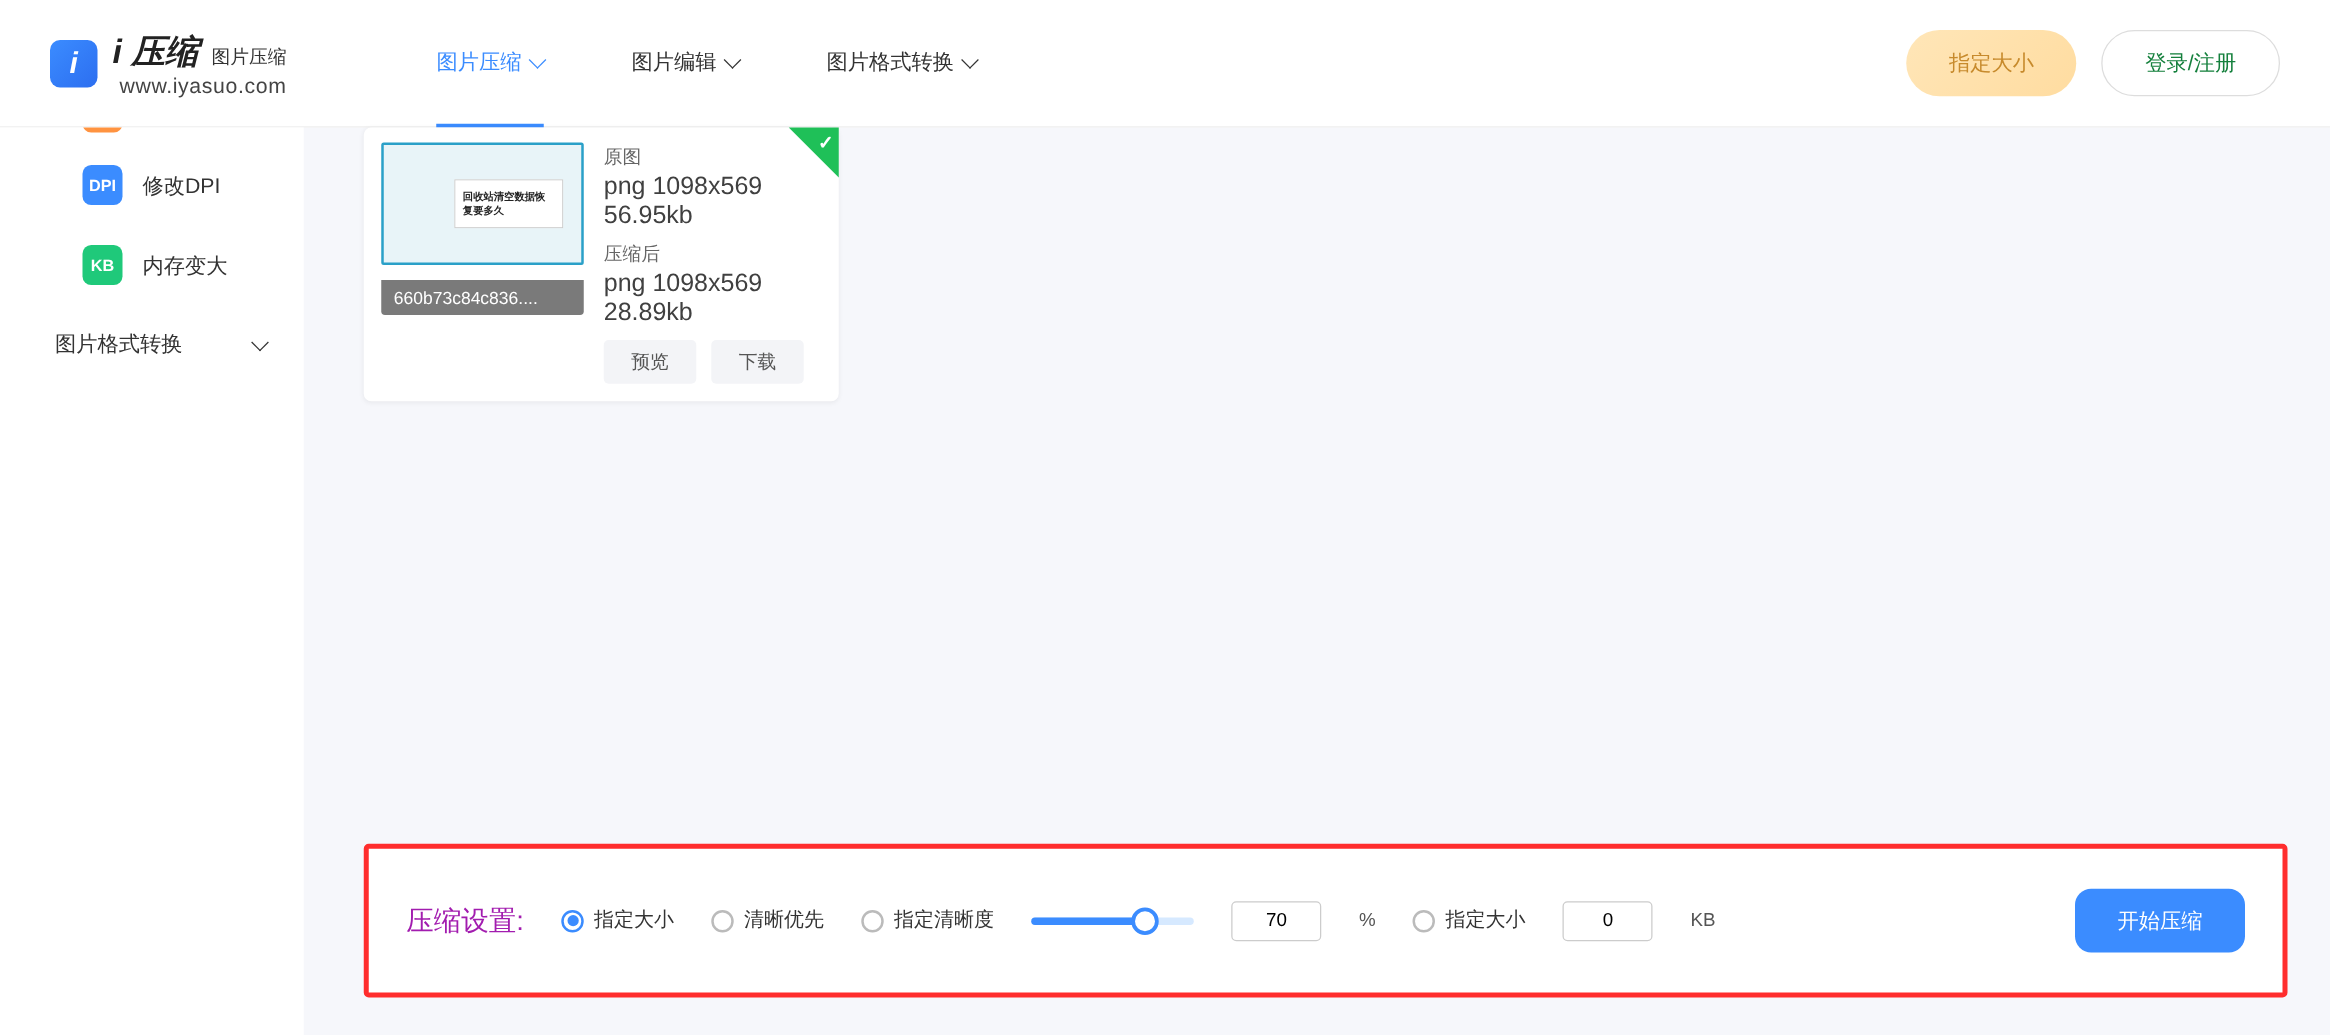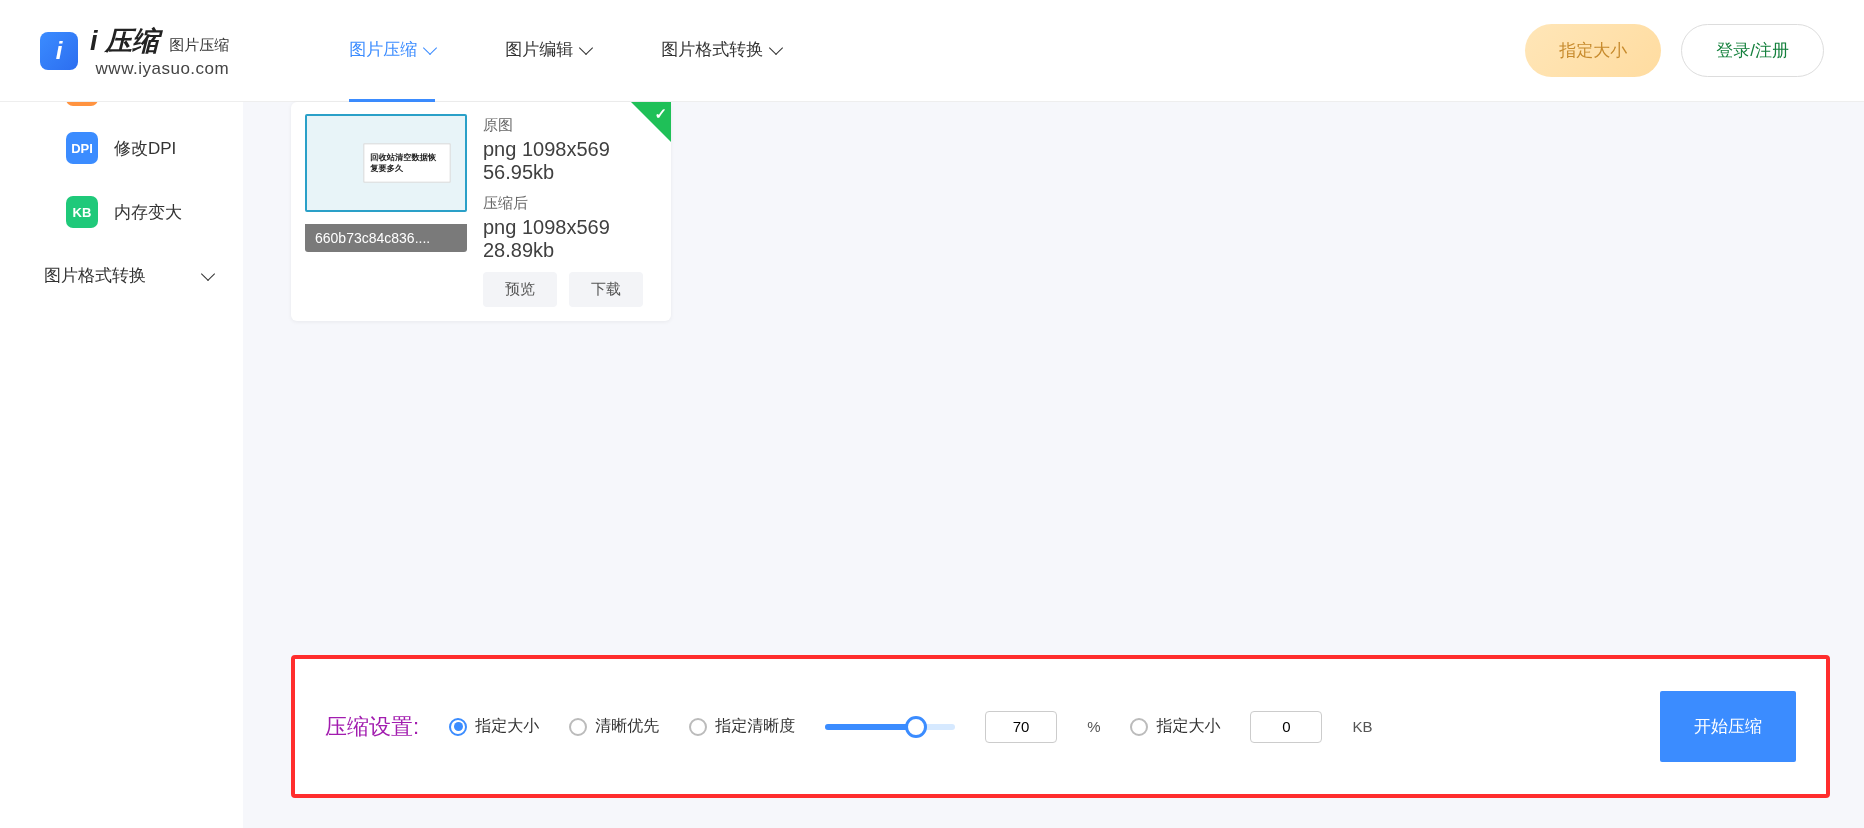--- a/index.html
+++ b/index.html
@@ -60,21 +60,21 @@
     .radio.on { border-color: #3b8cff; }
     .radio.on::after { content: ""; width: 9px; height: 9px; border-radius: 50%; background: #3b8cff; }
     
     .slider { width: 130px; height: 6px; background: #d6e9ff; border-radius: 3px; position: relative; }
     .slider-fill { position: absolute; left: 0; top: 0; height: 100%; width: 70%; background: #3b8cff; border-radius: 3px; }
     .slider-thumb { position: absolute; left: 70%; top: 50%; transform: translate(-50%,-50%); width: 22px; height: 22px; background: #fff; border: 3px solid #3b8cff; border-radius: 50%; }
     
     .num-input { width: 72px; height: 32px; border: 1px solid #ccc; border-radius: 4px; text-align: center; font-size: 15px; }
     .unit { font-size: 15px; color: #555; }
     
-    .btn-start { margin-left: auto; background: #3b8cff; color: #fff; border: none; border-radius: 2px; padding: 24px 34px; font-size: 17px; cursor: pointer; }
+    .btn-start { margin-left: auto; background: #3b8cff; color: #fff; border: none; border-radius: 13px; padding: 14px 34px; font-size: 17px; cursor: pointer; }
   </style>
 </head>
 <body>
 
 <div class="header">
   <div class="logo-block">
     <div class="logo-icon">i</div>
     <div class="logo-text">
       <div>
         <span class="logo-title">i 压缩</span>

